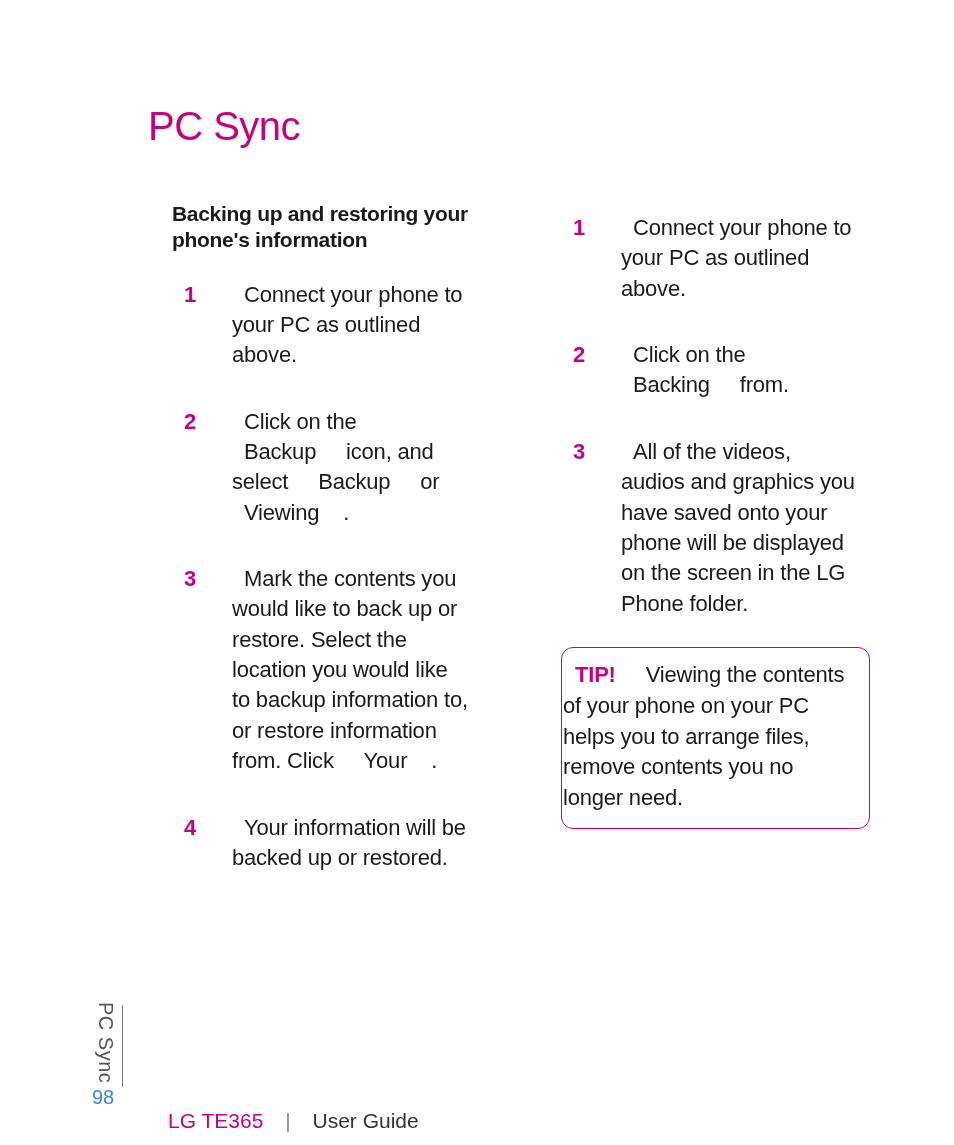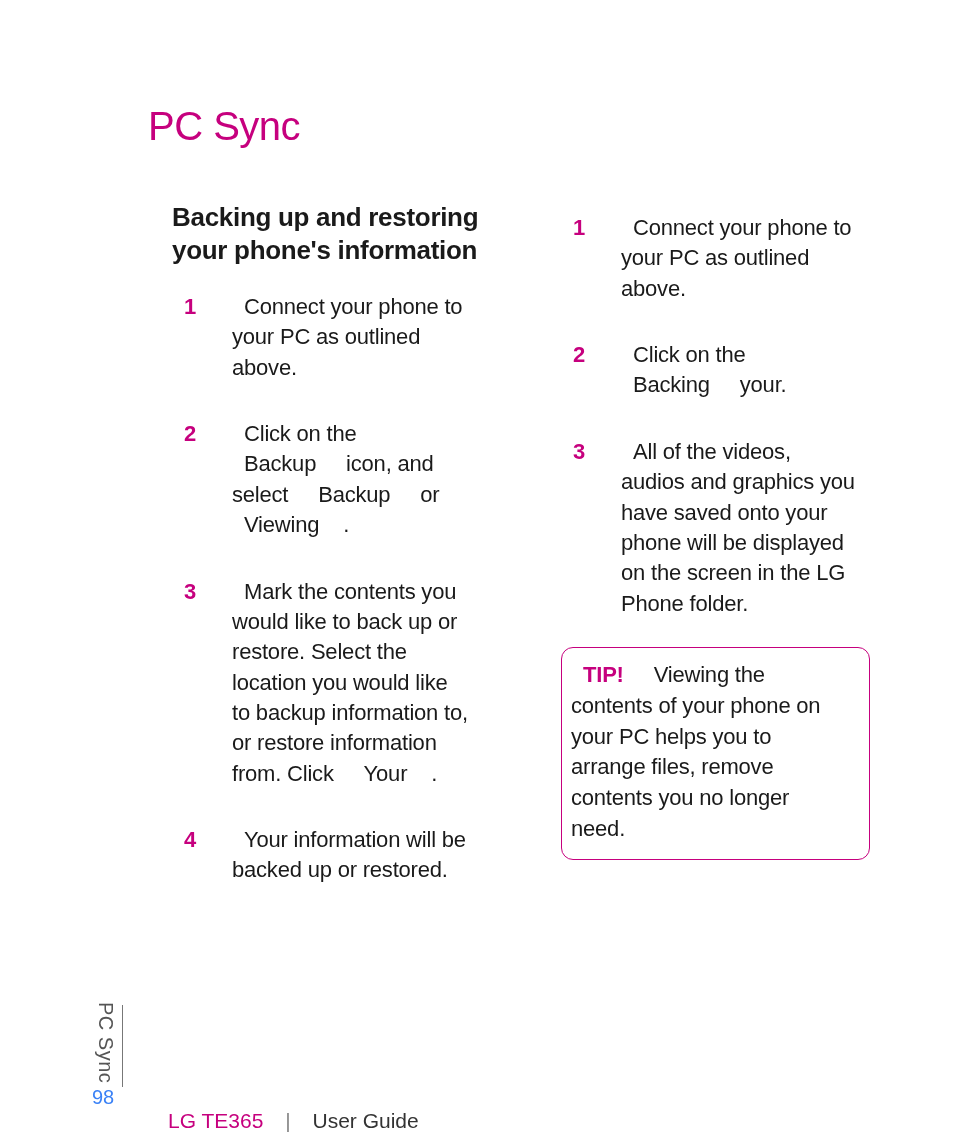--- a/index.html
+++ b/index.html
@@ -28,21 +28,21 @@
       letter-spacing: -0.5px;
     }
     .columns {
       display: flex;
       gap: 32px;
     }
     .col {
       flex: 1;
     }
     .section-heading {
-      font-size: 26px;
+      font-size: 21px;
       font-weight: 700;
       line-height: 1.25;
       margin-bottom: 14px;
       letter-spacing: -0.3px;
     }
     .step {
       display: flex;
       margin-bottom: 10px;
       font-size: 22px;
       line-height: 1.38;
@@ -56,21 +56,21 @@
     }
     .step-text {
       flex: 1;
     }
     .step-text b {
       font-weight: 400;
     }
     .tip-box {
       border: 1.5px solid #c6007e;
       border-radius: 12px;
-      padding: 12px 18px 14px 9px;
+      padding: 12px 18px 14px 1px;
       margin-top: 16px;
       font-size: 22px;
       line-height: 1.4;
       letter-spacing: -0.2px;
     }
     .tip-label {
       color: #c6007e;
       font-weight: 700;
     }
     .side-tab {
@@ -148,21 +148,21 @@
 
     <div class="col">
 
       <div class="step">
         <span class="step-num">1</span>
         <span class="step-text"><span>Connect your phone to your PC as outlined above.</span></span>
       </div>
 
       <div class="step">
         <span class="step-num">2</span>
-        <span class="step-text"><span>Click on the </span><b>Backing</b><span> your.</span></span>
+        <span class="step-text"><span>Click on the </span><b>Backing</b><span> from.</span></span>
       </div>
 
       <div class="step">
         <span class="step-num">3</span>
         <span class="step-text"><span>All of the videos, audios and graphics you have saved onto your phone will be displayed on the screen in the LG Phone folder.</span></span>
       </div>
 
       <div class="tip-box">
         <span class="tip-label">TIP!</span><span> Viewing the contents of your phone on your PC helps you to arrange files, remove contents you no longer need.</span>
       </div>

